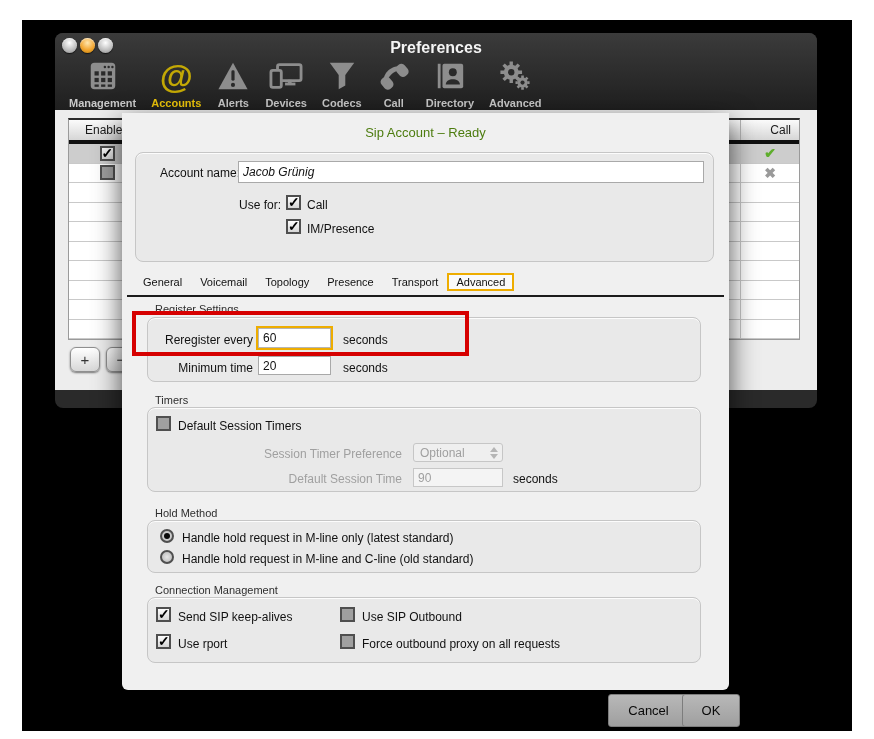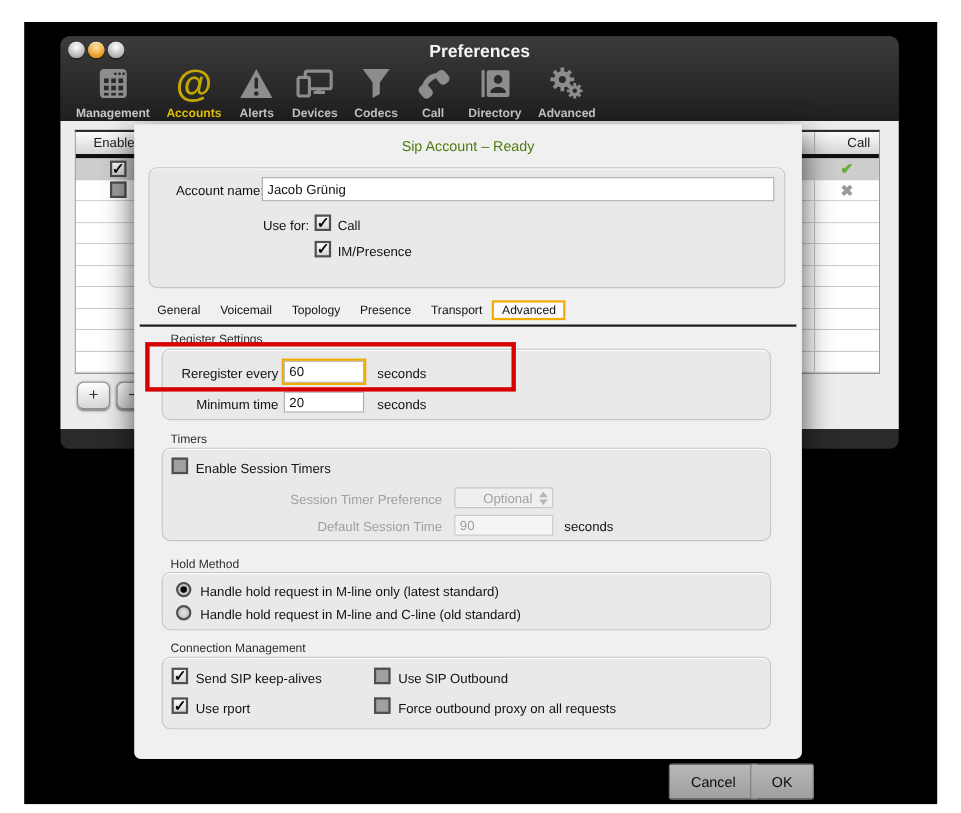--- a/index.html
+++ b/index.html
@@ -287,21 +287,21 @@
       <div class="smallbtn abs" style="left:15px; top:237px;">+</div>
       <div class="smallbtn abs" style="left:51px; top:237px;">−</div>
     </div>
   </div>
 
   <div id="sheet" class="abs">
     <div id="sheet-title" class="abs">Sip Account – Ready</div>
 
     <div class="groupbox gb-account abs">
       <div class="lbl lbl-r abs" style="left:14px; top:13px; width:90px;">Account name:</div>
-      <input class="field abs" style="left: 102px; top: 8px; width: 466px; height: 22px;" readonly="" value="Jacob Grünig">
+      <input class="field abs" style="left: 102px; top: 8px; width: 466px; height: 22px; font-style: italic;" readonly="" value="Jacob Grünig">
       <div class="lbl lbl-r abs" style="left:60px; top:45px; width:85px;">Use for:</div>
       <span class="cb checked abs" style="left:150px; top:42px;"></span>
       <div class="lbl abs" style="left:171px; top:45px;">Call</div>
       <span class="cb checked abs" style="left:150px; top:66px;"></span>
       <div class="lbl abs" style="left:171px; top:69px;">IM/Presence</div>
     </div>
 
     <div id="tabs" class="abs">
       <span class="tab">General</span>
       <span class="tab">Voicemail</span>
@@ -319,23 +319,23 @@
       <div class="lbl abs" style="left:195px; top:15px;">seconds</div>
       <div class="lbl lbl-r abs" style="left:6px; top:43px; width:99px;">Minimum time</div>
       <input class="field abs" style="left: 110px; top: 38px; width: 73px; height: 19px;" readonly="" value="20">
       <div class="lbl abs" style="left:195px; top:43px;">seconds</div>
     </div>
     <div id="red-box" class="abs"></div>
 
     <div class="seclbl abs" style="left:33px; top:281px;">Timers</div>
     <div class="groupbox gb-timers abs">
       <span class="cb abs" style="left:8px; top:8px;"></span>
-      <div class="lbl abs" style="left:30px; top:11px;">Enable Session Timers</div>
+      <div class="lbl abs" style="left:30px; top:11px;">Default Session Timers</div>
       <div class="lbl lbl-r dis abs" style="left:0px; top:39px; width:254px;">Session Timer Preference</div>
-      <div class="dropdown abs" style="left:265px; top:35px; width:90px; height:19px;justify-content:flex-end;">
+      <div class="dropdown abs" style="left:265px; top:35px; width:90px; height:19px;">
         <span>Optional</span>
         <span class="stepper"></span>
       </div>
       <div class="lbl lbl-r dis abs" style="left:0px; top:64px; width:254px;">Default Session Time</div>
       <input class="field dis-field abs" style="left: 265px; top: 60px; width: 90px; height: 19px;" readonly="" value="90">
       <div class="lbl abs" style="left:365px; top:64px;">seconds</div>
     </div>
 
     <div class="seclbl abs" style="left:33px; top:394px;">Hold Method</div>
     <div class="groupbox gb-hold abs">

